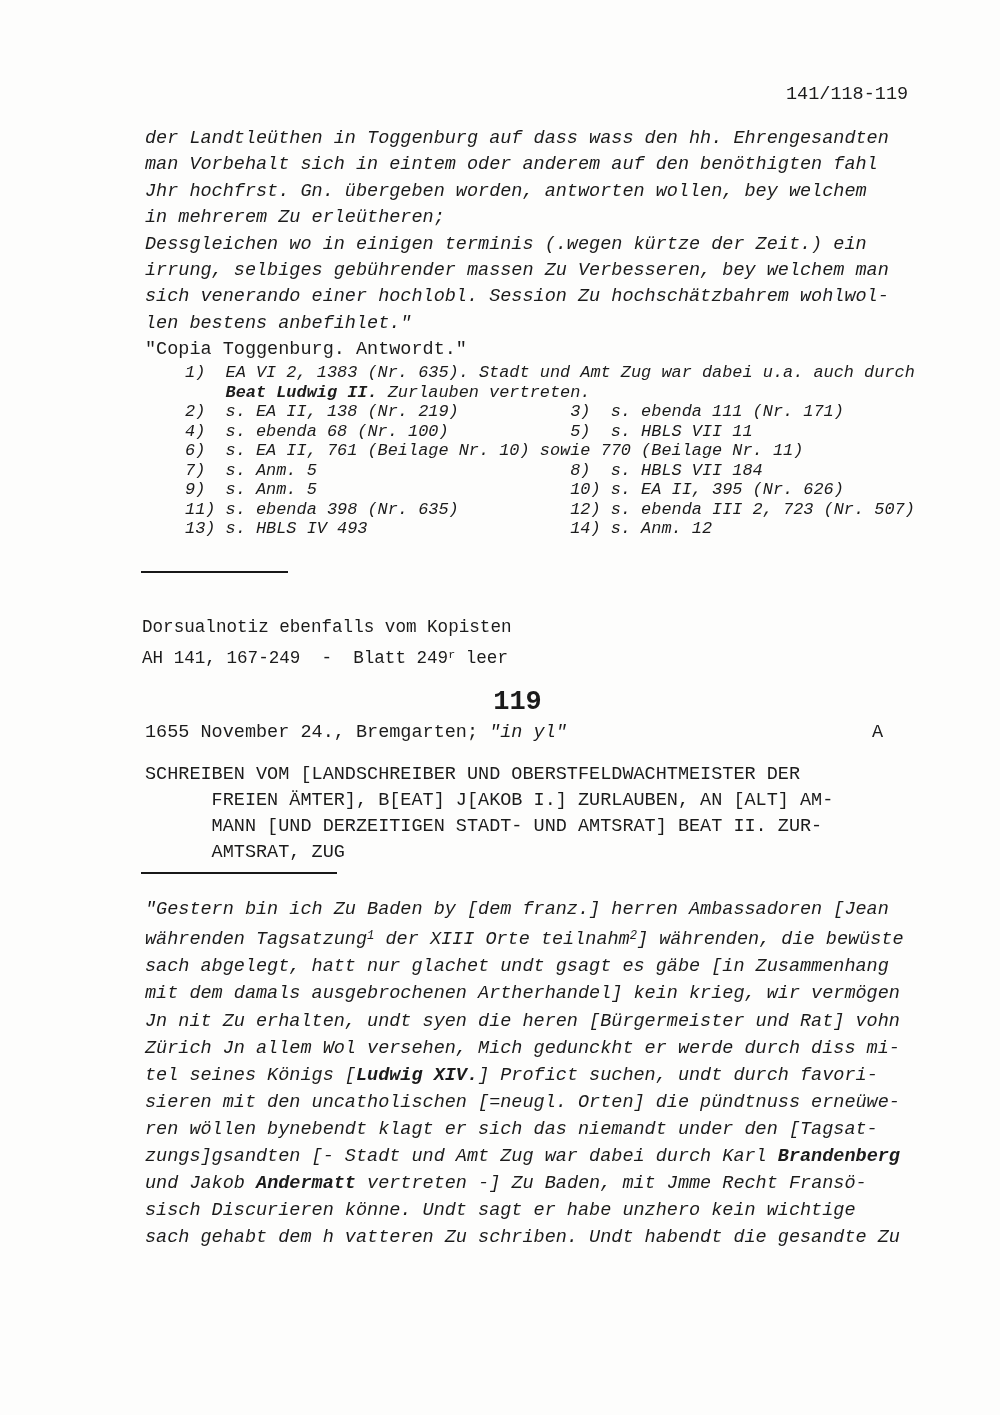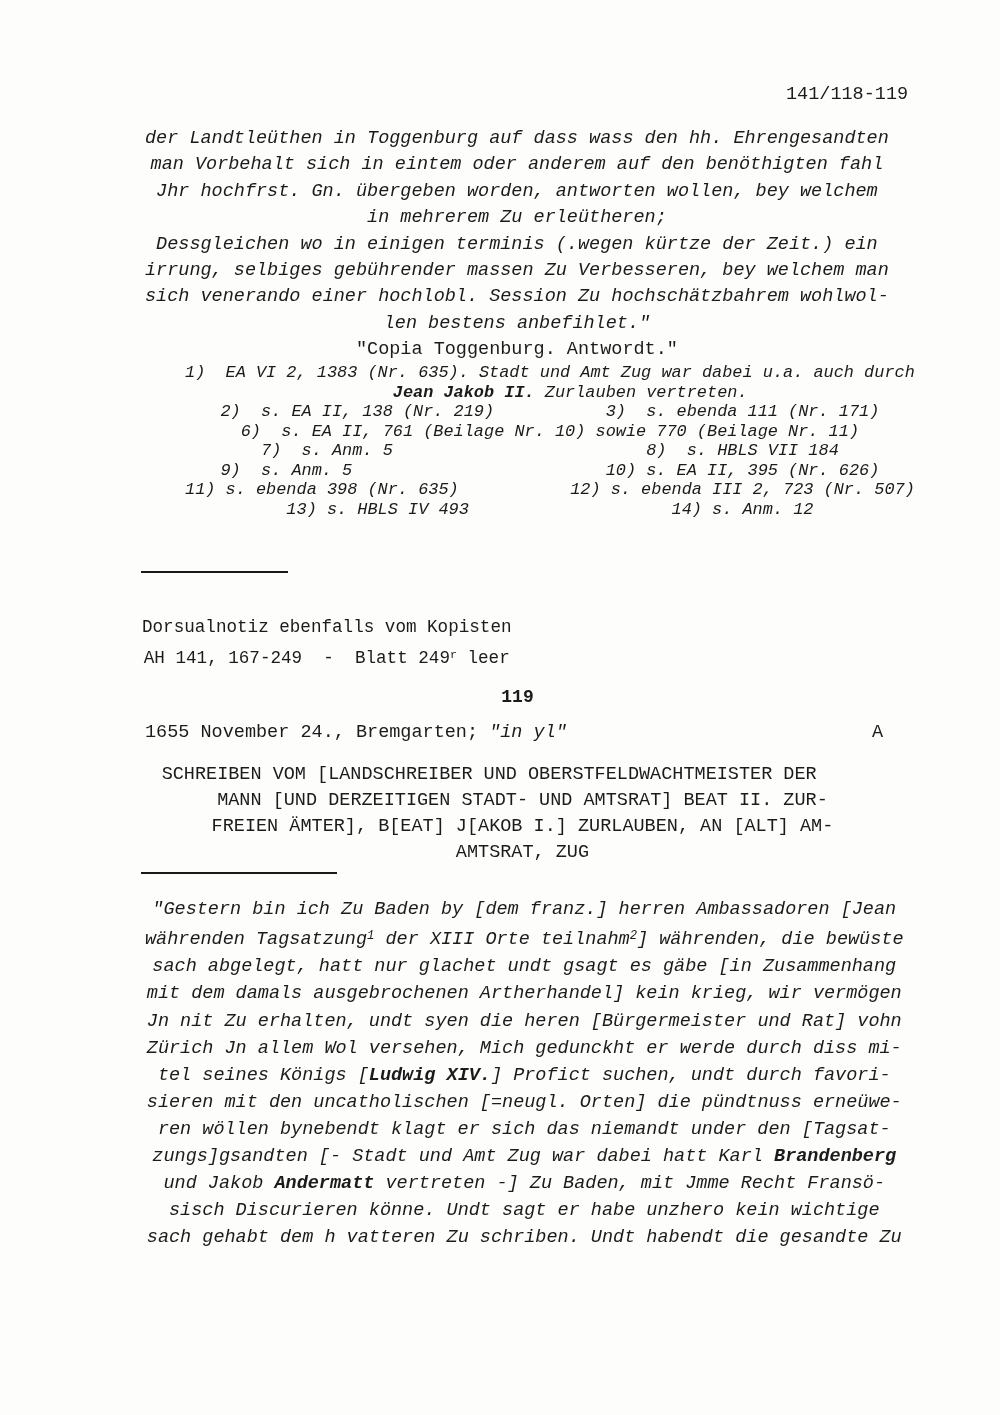--- a/index.html
+++ b/index.html
@@ -4,33 +4,33 @@
 <style>
   html,body{margin:0;padding:0;background:#ffffff;}
   .page{
     position:relative;
     width:1000px;height:1415px;
     background:#fdfdfc;
     color:#1b1b1b;
     font-family:"Liberation Mono","DejaVu Sans Mono",monospace;
     overflow:hidden;
   }
-  .abs{position:absolute;text-align:center;}
+  .abs{position:absolute;}
   .tl{white-space:pre;}
   .b{font-weight:bold;}
   .rm{font-style:normal;}
   .it{font-style:italic;}
   .sup{font-size:66%;vertical-align:0.42em;}
 
   #pagenum{top:84px;left:786px;font-size:18.5px;white-space:pre;}
   #para1{top:126px;left:145px;font-size:18.5px;line-height:26.4px;font-style:italic;}
   #footnotes{top:363px;left:145px;font-size:16.9px;line-height:19.5px;font-style:italic;margin-left:40px;}
   #rule1{top:571px;left:141px;width:147px;height:2px;background:#181818;}
   #dorsual{top:582px;left:142px;font-size:17.6px;line-height:27px;margin-top:32px;}
-  #docnum{top:687px;left:145px;width:745px;font-size:18px;font-weight:bold;}
+  #docnum{top:687px;left:145px;width:745px;text-align:center;font-size:27px;font-weight:bold;}
   #dateline{top:722px;left:145px;font-size:18.5px;white-space:pre;}
   #siglum{top:722px;left:872px;font-size:18.5px;}
   #title{top:762px;left:145px;font-size:18.5px;line-height:26px;}
   #rule2{top:872px;left:141px;width:196px;height:2px;background:#181818;}
   #para2{top:896px;left:145px;font-size:18.5px;line-height:27.1px;font-style:italic;}
 </style>
 </head>
 <body>
 
 <div class="page">
@@ -44,22 +44,23 @@
       <div class="tl"><span class="seg">in mehrerem Zu erleütheren;</span></div>
       <div class="tl"><span class="seg">Dessgleichen wo in einigen terminis (.wegen kürtze der Zeit.) ein</span></div>
       <div class="tl"><span class="seg">irrung, selbiges gebührender massen Zu Verbesseren, bey welchem man</span></div>
       <div class="tl"><span class="seg">sich venerando einer hochlobl. Session Zu hochschätzbahrem wohlwol-</span></div>
       <div class="tl"><span class="seg">len bestens anbefihlet."</span></div>
       <div class="tl"><span class="seg rm">"Copia Toggenburg. Antwordt."</span></div>
     </div>
 
   <div id="footnotes" class="abs">
       <div class="tl"><span class="seg">1)  EA VI 2, 1383 (Nr. 635). Stadt und Amt Zug war dabei u.a. auch durch</span></div>
-      <div class="tl"><span class="seg">    </span><span class="seg b">Jean Jakob II.</span><span class="seg"> Zurlauben vertreten.</span></div>
+      <div class="tl"><span class="seg">    </span><span class="seg b">Beat Ludwig II.</span><span class="seg"> Zurlauben vertreten.</span></div>
       <div class="tl"><span class="seg">2)  s. EA II, 138 (Nr. 219)           3)  s. ebenda 111 (Nr. 171)</span></div>
+      <div class="tl"><span class="seg">4)  s. ebenda 68 (Nr. 100)            5)  s. HBLS VII 11</span></div>
       <div class="tl"><span class="seg">6)  s. EA II, 761 (Beilage Nr. 10) sowie 770 (Beilage Nr. 11)</span></div>
       <div class="tl"><span class="seg">7)  s. Anm. 5                         8)  s. HBLS VII 184</span></div>
       <div class="tl"><span class="seg">9)  s. Anm. 5                         10) s. EA II, 395 (Nr. 626)</span></div>
       <div class="tl"><span class="seg">11) s. ebenda 398 (Nr. 635)           12) s. ebenda III 2, 723 (Nr. 507)</span></div>
       <div class="tl"><span class="seg">13) s. HBLS IV 493                    14) s. Anm. 12</span></div>
     </div>
 
   <div id="rule1" class="abs"></div>
 
   <div id="dorsual" class="abs">
@@ -68,36 +69,36 @@
     </div>
 
   <div id="docnum" class="abs">119</div>
 
   <div id="dateline" class="abs"><span>1655 November 24., Bremgarten; </span><span class="it">"in yl"</span></div>
 
   <div id="siglum" class="abs">A</div>
 
   <div id="title" class="abs">
       <div class="tl"><span class="seg">SCHREIBEN VOM [LANDSCHREIBER UND OBERSTFELDWACHTMEISTER DER</span></div>
+      <div class="tl"><span class="seg">      FREIEN ÄMTER], B[EAT] J[AKOB I.] ZURLAUBEN, AN [ALT] AM-</span></div>
       <div class="tl"><span class="seg">      MANN [UND DERZEITIGEN STADT- UND AMTSRAT] BEAT II. ZUR-</span></div>
-      <div class="tl"><span class="seg">      FREIEN ÄMTER], B[EAT] J[AKOB I.] ZURLAUBEN, AN [ALT] AM-</span></div>
       <div class="tl"><span class="seg">      AMTSRAT, ZUG</span></div>
     </div>
 
   <div id="rule2" class="abs"></div>
 
   <div id="para2" class="abs">
       <div class="tl"><span class="seg">"Gestern bin ich Zu Baden by [dem franz.] herren Ambassadoren [Jean</span></div>
       <div class="tl"><span class="seg">währenden Tagsatzung</span><span class="seg sup">1</span><span class="seg"> der XIII Orte teilnahm</span><span class="seg sup">2</span><span class="seg">] währenden, die bewüste</span></div>
       <div class="tl"><span class="seg">sach abgelegt, hatt nur glachet undt gsagt es gäbe [in Zusammenhang</span></div>
       <div class="tl"><span class="seg">mit dem damals ausgebrochenen Artherhandel] kein krieg, wir vermögen</span></div>
       <div class="tl"><span class="seg">Jn nit Zu erhalten, undt syen die heren [Bürgermeister und Rat] vohn</span></div>
       <div class="tl"><span class="seg">Zürich Jn allem Wol versehen, Mich gedunckht er werde durch diss mi-</span></div>
       <div class="tl"><span class="seg">tel seines Königs [</span><span class="seg b">Ludwig XIV.</span><span class="seg">] Profict suchen, undt durch favori-</span></div>
       <div class="tl"><span class="seg">sieren mit den uncatholischen [=neugl. Orten] die pündtnuss erneüwe-</span></div>
       <div class="tl"><span class="seg">ren wöllen bynebendt klagt er sich das niemandt under den [Tagsat-</span></div>
-      <div class="tl"><span class="seg">zungs]gsandten [- Stadt und Amt Zug war dabei hatt Karl </span><span class="seg b">Brandenberg</span></div>
+      <div class="tl"><span class="seg">zungs]gsandten [- Stadt und Amt Zug war dabei durch Karl </span><span class="seg b">Brandenberg</span></div>
       <div class="tl"><span class="seg">und Jakob </span><span class="seg b">Andermatt</span><span class="seg"> vertreten -] Zu Baden, mit Jmme Recht Fransö-</span></div>
       <div class="tl"><span class="seg">sisch Discurieren könne. Undt sagt er habe unzhero kein wichtige</span></div>
       <div class="tl"><span class="seg">sach gehabt dem h vatteren Zu schriben. Undt habendt die gesandte Zu</span></div>
     </div>
 
 </div>
 
 </body></html>

